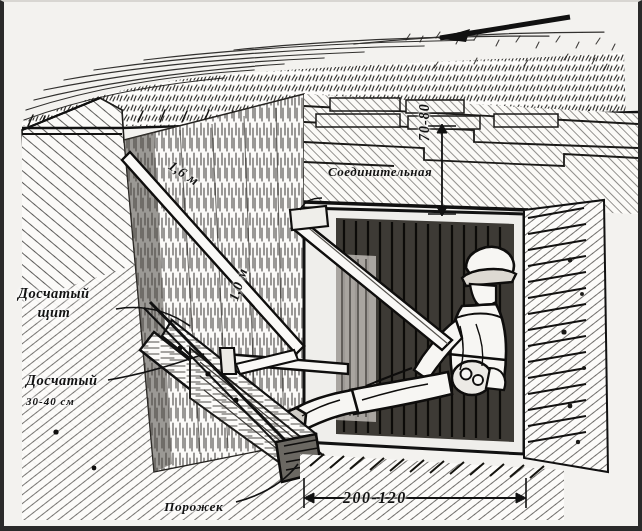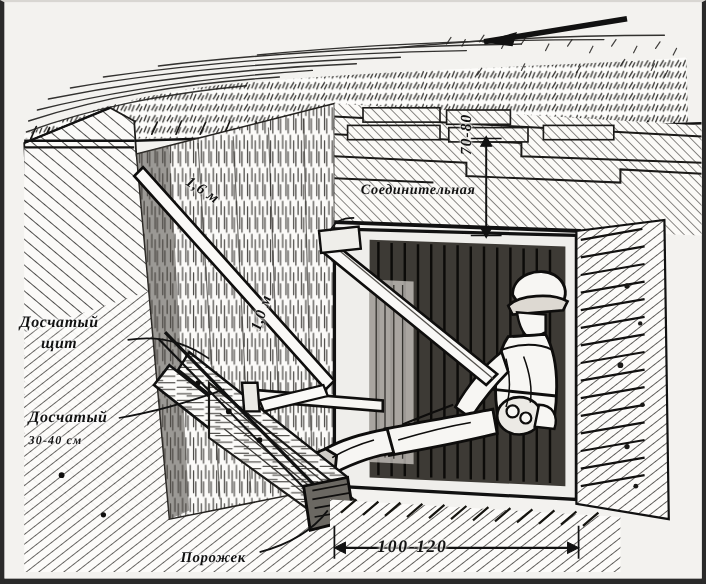--- a/index.html
+++ b/index.html
@@ -355,20 +355,20 @@
   </div>
 
   <div class="lbl" id="lab-soed">
     <span>Соединительная</span>
   </div>
 
   <div class="lbl blk" id="lab-porozhek">Порожек</div>
 
   <div class="lbl" id="lab-dim-v">70-80</div>
 
-  <div class="lbl" id="lab-dim-h">100-120</div>
+  <div class="lbl" id="lab-dim-h">200-120</div>
 
   <div class="lbl" id="lab-diag-1">1,6 м</div>
 
   <div class="lbl" id="lab-diag-2">1,0 м</div>
 
   </div>
 </div>
 
 </body></html>

